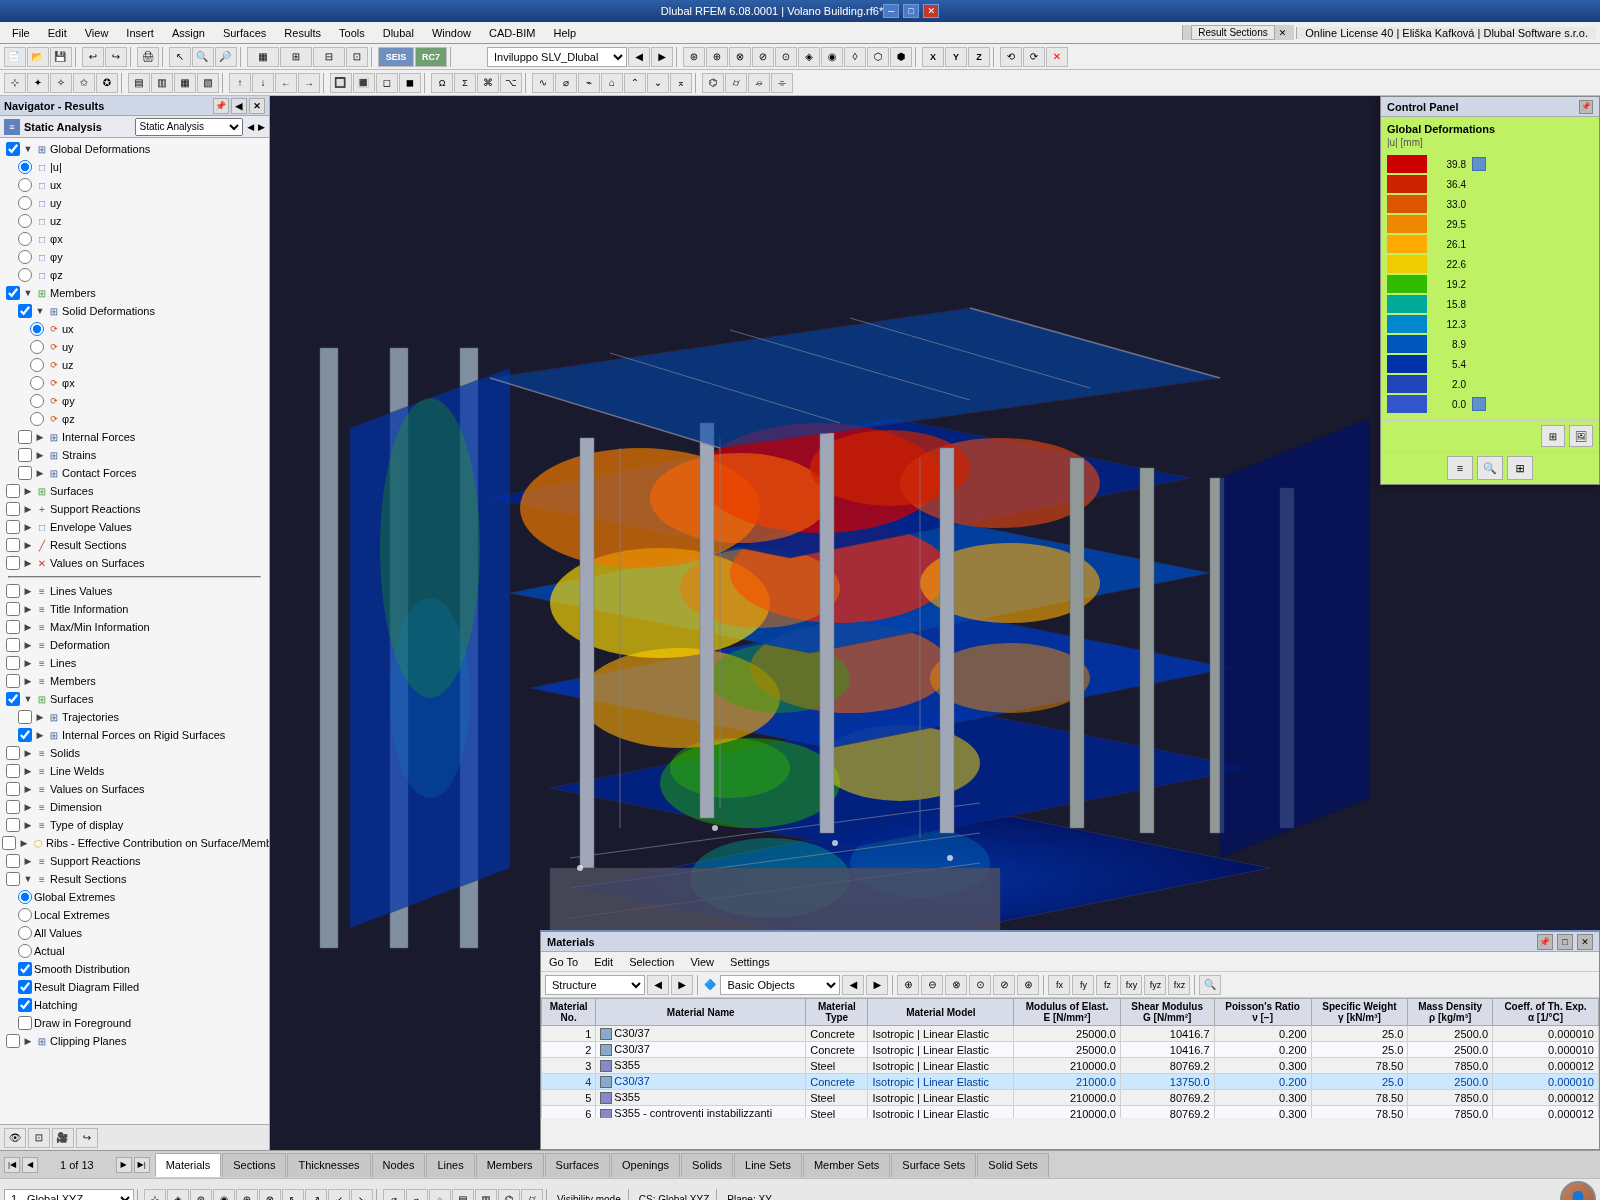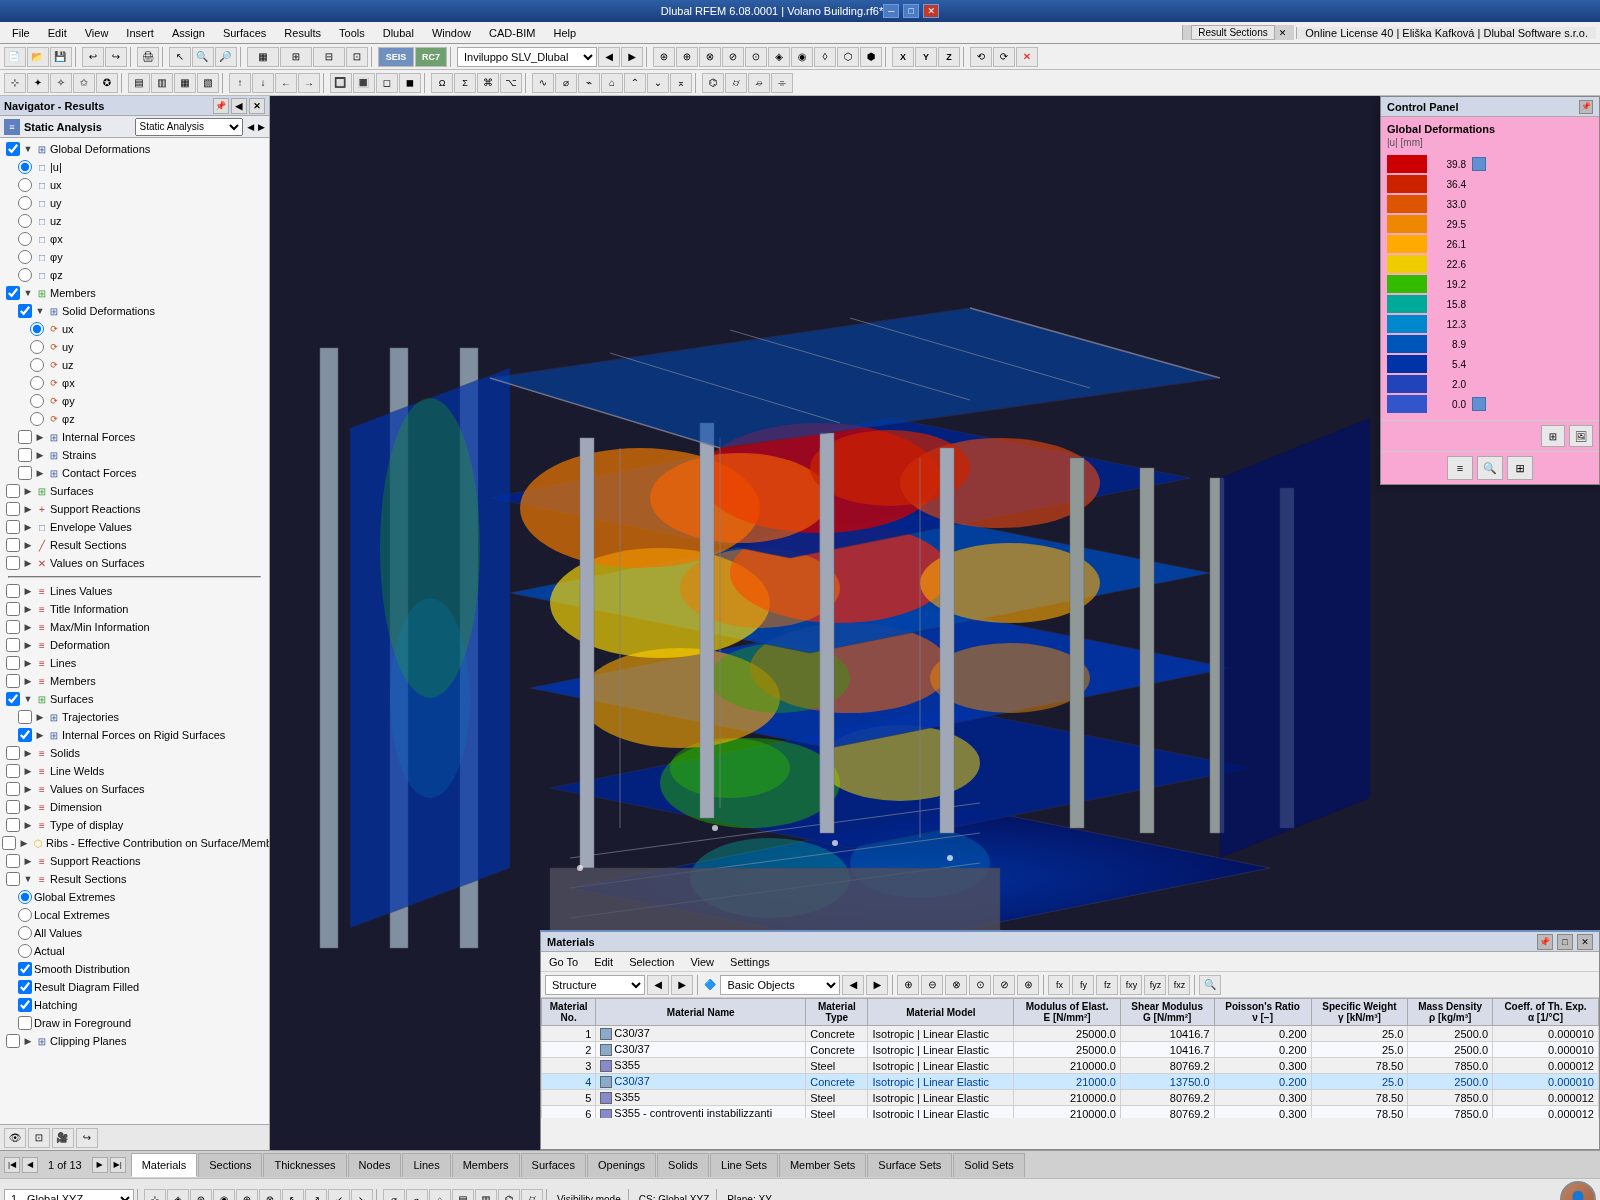--- a/index.html
+++ b/index.html
@@ -156,21 +156,21 @@
       background: #1a1a2e;
       overflow: hidden;
     }
 
     
     #control-panel {
       position: absolute;
       top: 0;
       right: 0;
       width: 220px;
-      background: #f9a8d4;
+      background: #bef264;
       border: 1px solid #888;
       box-shadow: -2px 2px 6px rgba(0,0,0,0.3);
     }
     #cp-header {
       background: #d0d8e8;
       border-bottom: 1px solid #aaa;
       height: 20px;
       display: flex; align-items: center; justify-content: space-between;
       padding: 0 6px;
       font-weight: bold;
@@ -272,21 +272,21 @@
       cursor: pointer;
       font-size: 11px;
       height: 24px;
       display: flex; align-items: center;
     }
     .bottom-tab.active { background: #ffffff; border-bottom: 1px solid #ffffff; }
 
     
     .nav-arrows { display: flex; align-items: center; gap: 2px; margin-right: 4px; }
     .nav-arrow { width: 16px; height: 16px; background: #e0e0e0; border: 1px solid #aaa; cursor: pointer; display: flex; align-items: center; justify-content: center; font-size: 8px; }
-    .nav-page { font-size: 11px; margin: 0 8px; }
+    .nav-page { font-size: 11px; margin: 0 20px; }
 
     
     #nav-bottom {
       background: #e8e8e8;
       border-top: 1px solid #aaa;
       height: 26px;
       display: flex; align-items: center;
       padding: 2px 4px; gap: 2px;
     }
 
@@ -362,21 +362,21 @@
   <div class="tb-btn">🔎</div>
   <div class="tb-sep"></div>
   <div class="tb-btn" style="width:32px;">▦</div>
   <div class="tb-btn" style="width:32px;">⊞</div>
   <div class="tb-btn" style="width:32px;">⊟</div>
   <div class="tb-btn">⊡</div>
   <div class="tb-sep"></div>
   <div class="tb-btn" style="width:36px;background:#7090c0;color:white;font-size:9px;font-weight:bold;">SEIS</div>
   <div class="tb-btn" style="width:32px;background:#70a070;color:white;font-size:9px;font-weight:bold;">RC7</div>
   <div class="tb-sep"></div>
-  <select class="tb-combo" style="width:140px;">
+  <select class="tb-combo" style="width:140px;margin-left:30px;">
     <option>Inviluppo SLV_Dlubal</option>
   </select>
   <div class="tb-btn">◀</div>
   <div class="tb-btn">▶</div>
   <div class="tb-sep"></div>
 
   <div class="tb-btn">⊛</div>
   <div class="tb-btn">⊕</div>
   <div class="tb-btn">⊗</div>
   <div class="tb-btn">⊘</div>

